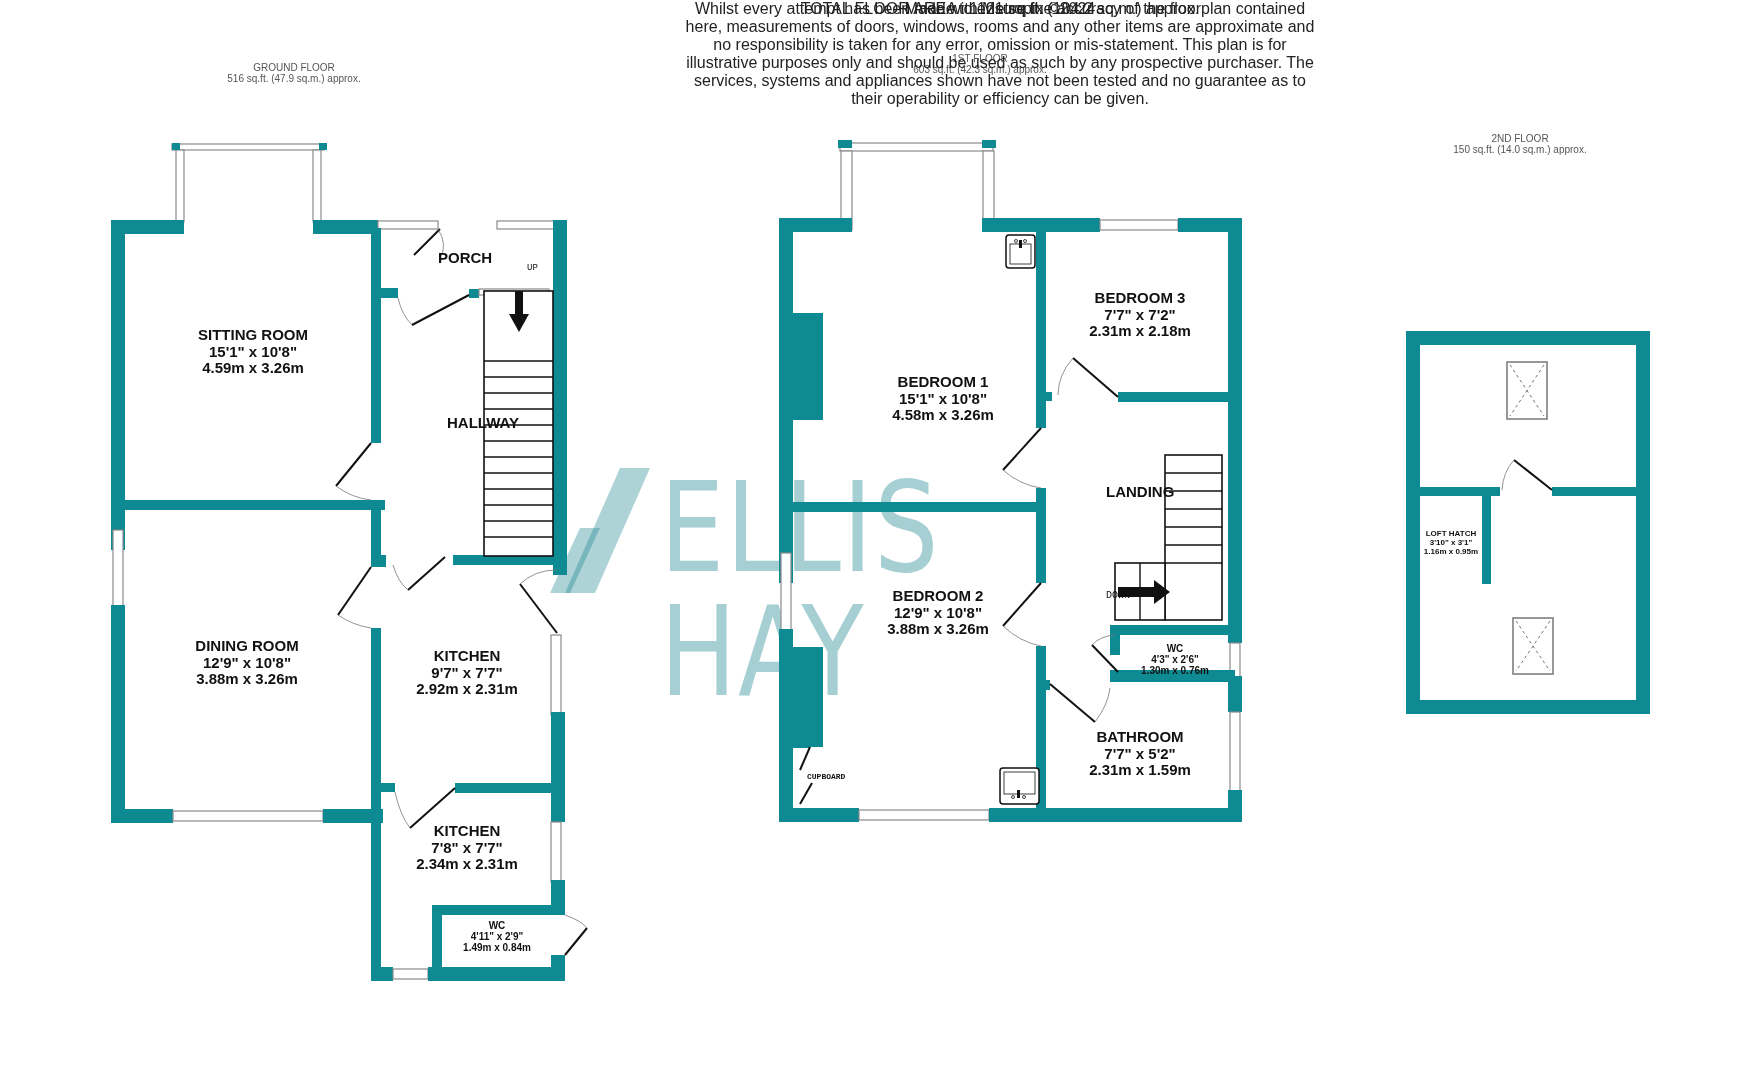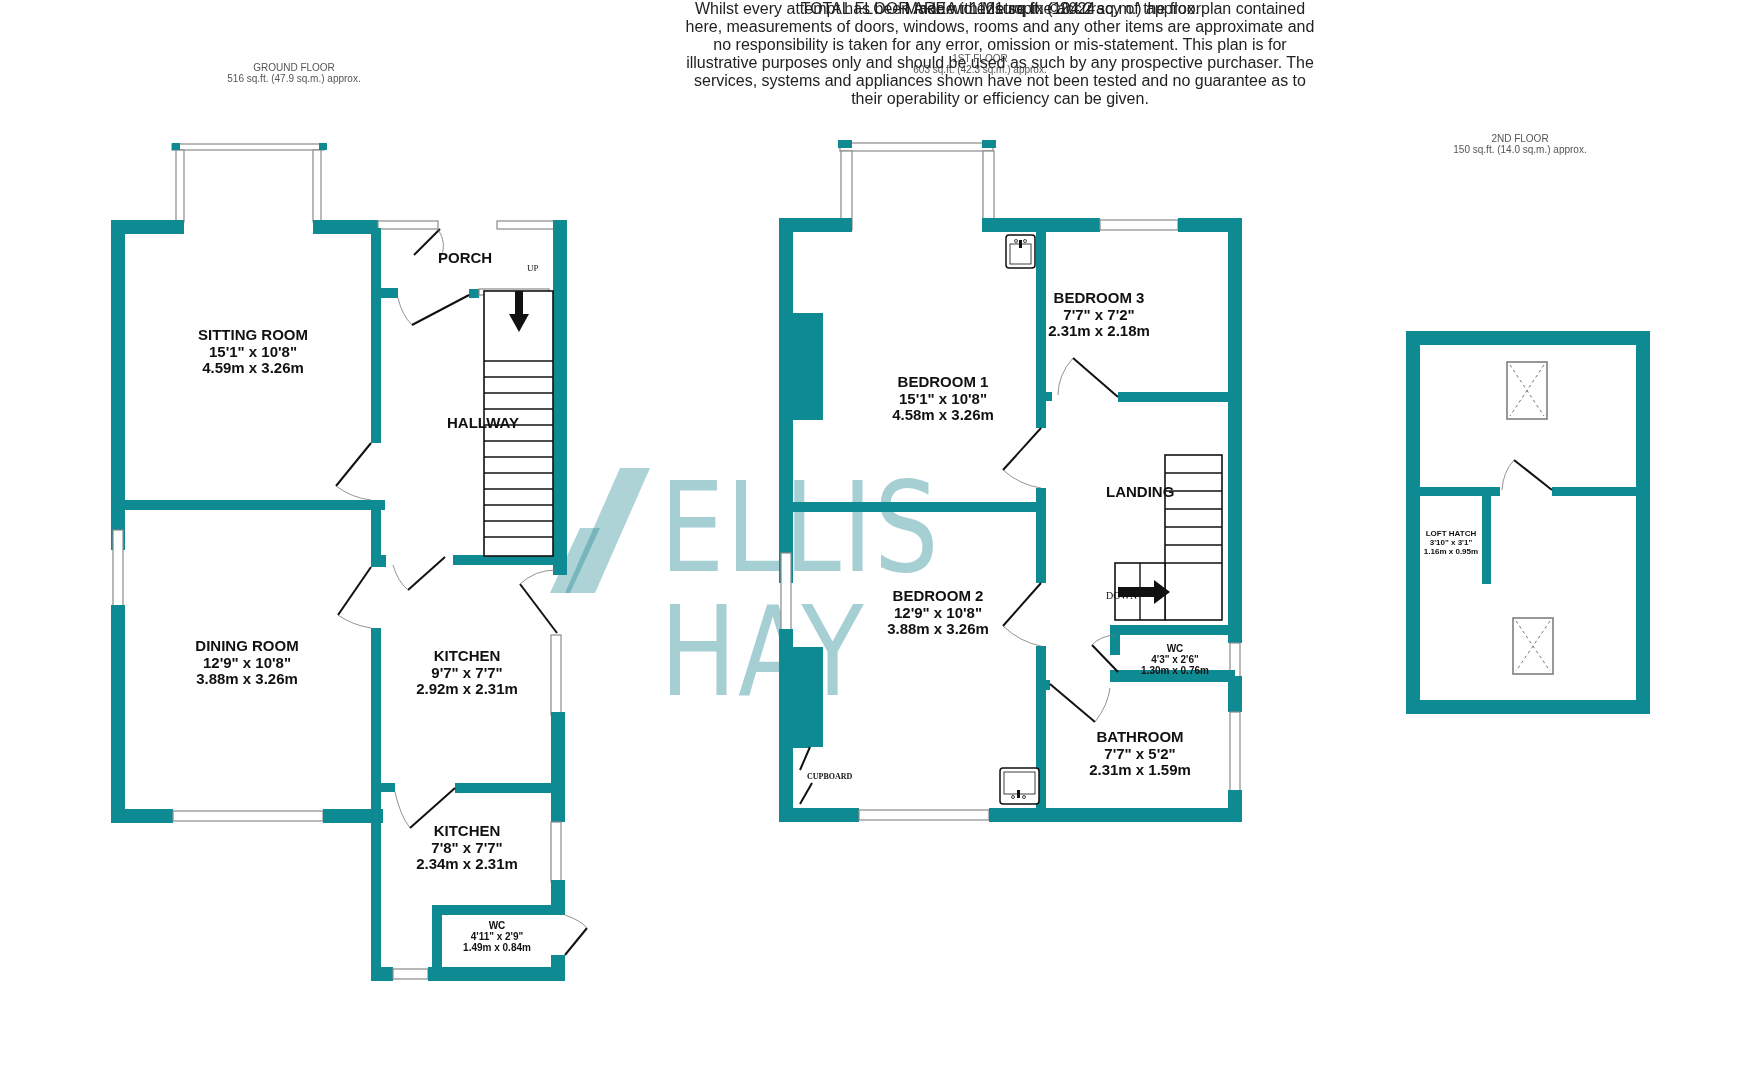--- a/index.html
+++ b/index.html
@@ -11,21 +11,21 @@
   .win { fill:#ffffff; stroke:#8a8a8a; stroke-width:1.2; }
   .door { stroke:#111; stroke-width:2; fill:none; }
   .arc { stroke:#777; stroke-width:0.8; fill:none; }
   .stair { fill:#fff; stroke:#111; stroke-width:1.6; }
   .room-label { position:absolute; text-align:center; font-weight:bold; color:#111; line-height:1.1; font-family:"Liberation Sans", sans-serif; white-space:nowrap; }
   .room-label span { display:block; }
   .lg { font-size:15px; }
   .sm { font-size:10px; }
   .xs { font-size:8px; }
   .plain-label { position:absolute; font-weight:bold; color:#111; font-family:"Liberation Sans", sans-serif; white-space:nowrap; }
-  .tiny-label { position:absolute; color:#111; font-family:Liberation Serif, serif; white-space:nowrap;padding-left:16px; }
+  .tiny-label { position:absolute; color:#111; font-family:Liberation Mono, monospace; white-space:nowrap;padding-left:16px; }
   .watermark { position:absolute; left:540px; top:458px; width:700px; height:150px; pointer-events:none; }
   .watermark .wm-text { position:absolute; left:120px; top:8px; font-size:124px; letter-spacing:2px; color:rgba(20,130,140,0.38); font-family:"DejaVu Sans", sans-serif; font-weight:normal; line-height:1; transform:scaleX(0.82); transform-origin:left top; }
   .footer { position:absolute; left:680px; width:640px; text-align:center; color:#222; font-family:"Liberation Sans", sans-serif; }
 </style>
 </head>
 <body>
 
 <div class="floor-caption" style="left:194px; top:62px; width:200px;">
   <span>GROUND FLOOR</span>
   <span>516 sq.ft. (47.9 sq.m.) approx.</span>
@@ -287,21 +287,21 @@
   <span>WC</span>
   <span>4'11"  x 2'9"</span>
   <span>1.49m  x 0.84m</span>
 </div>
 
 <div class="room-label lg" style="left:868px; top:374px; width:150px;">
   <span>BEDROOM 1</span>
   <span>15'1"  x 10'8"</span>
   <span>4.58m  x 3.26m</span>
 </div>
-<div class="room-label lg" style="left:1024px; top:290px; width:150px;">
+<div class="room-label lg" style="left:1065px; top:290px; width:150px;">
   <span>BEDROOM 3</span>
   <span>7'7"  x 7'2"</span>
   <span>2.31m  x 2.18m</span>
 </div>
 <div class="plain-label" style="left:1106px; top:483px; font-size:15px;">LANDING</div>
 <div class="tiny-label" style="left:1090px; top:590px; font-size:10px;">DOWN</div>
 <div class="room-label lg" style="left:863px; top:588px; width:150px;">
   <span>BEDROOM 2</span>
   <span>12'9"  x 10'8"</span>
   <span>3.88m  x 3.26m</span>

